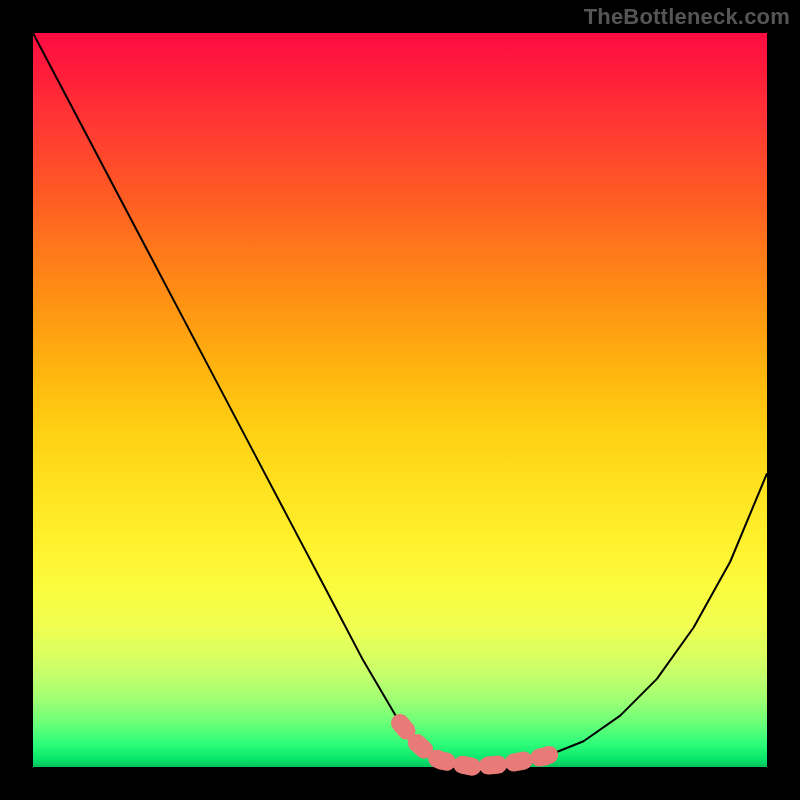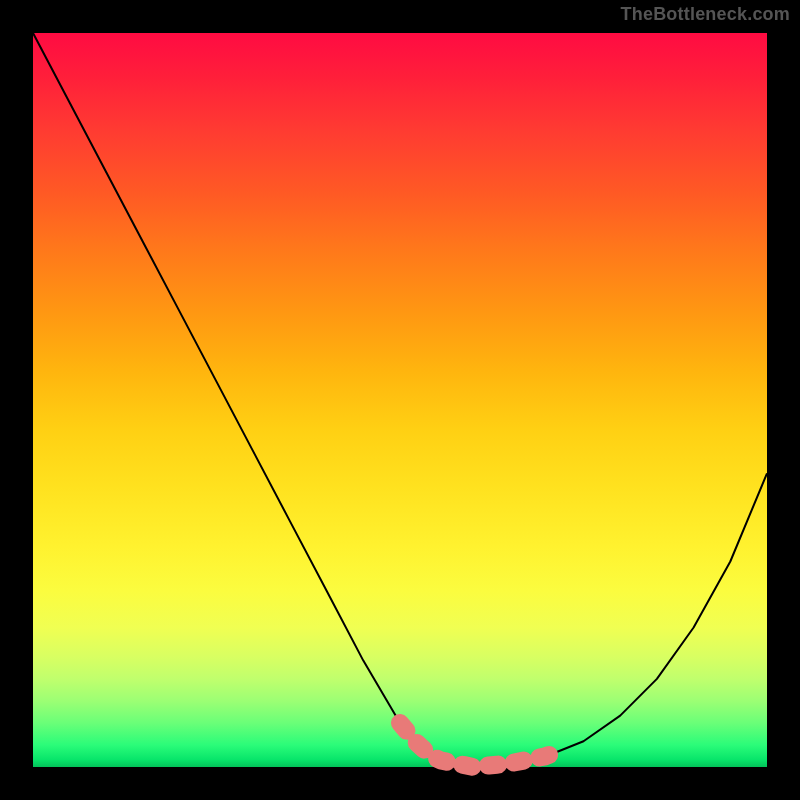--- a/index.html
+++ b/index.html
@@ -15,21 +15,21 @@
     position: relative;
     width: 800px;
     height: 800px;
     background: #000;
   }
   .attribution {
     position: absolute;
     top: 4px;
     right: 10px;
     color: #555;
-    font-size: 18px;
+    font-size: 22px;
     font-weight: 600;
     letter-spacing: 0.2px;
     user-select: none;
   }
   .plot-area {
     position: absolute;
     left: 33px;
     top: 33px;
     width: 734px;
     height: 734px;

